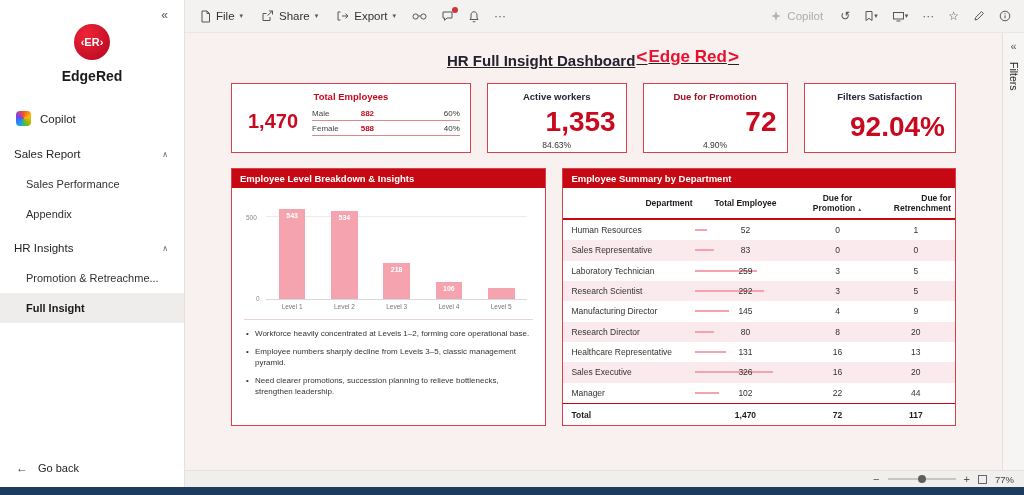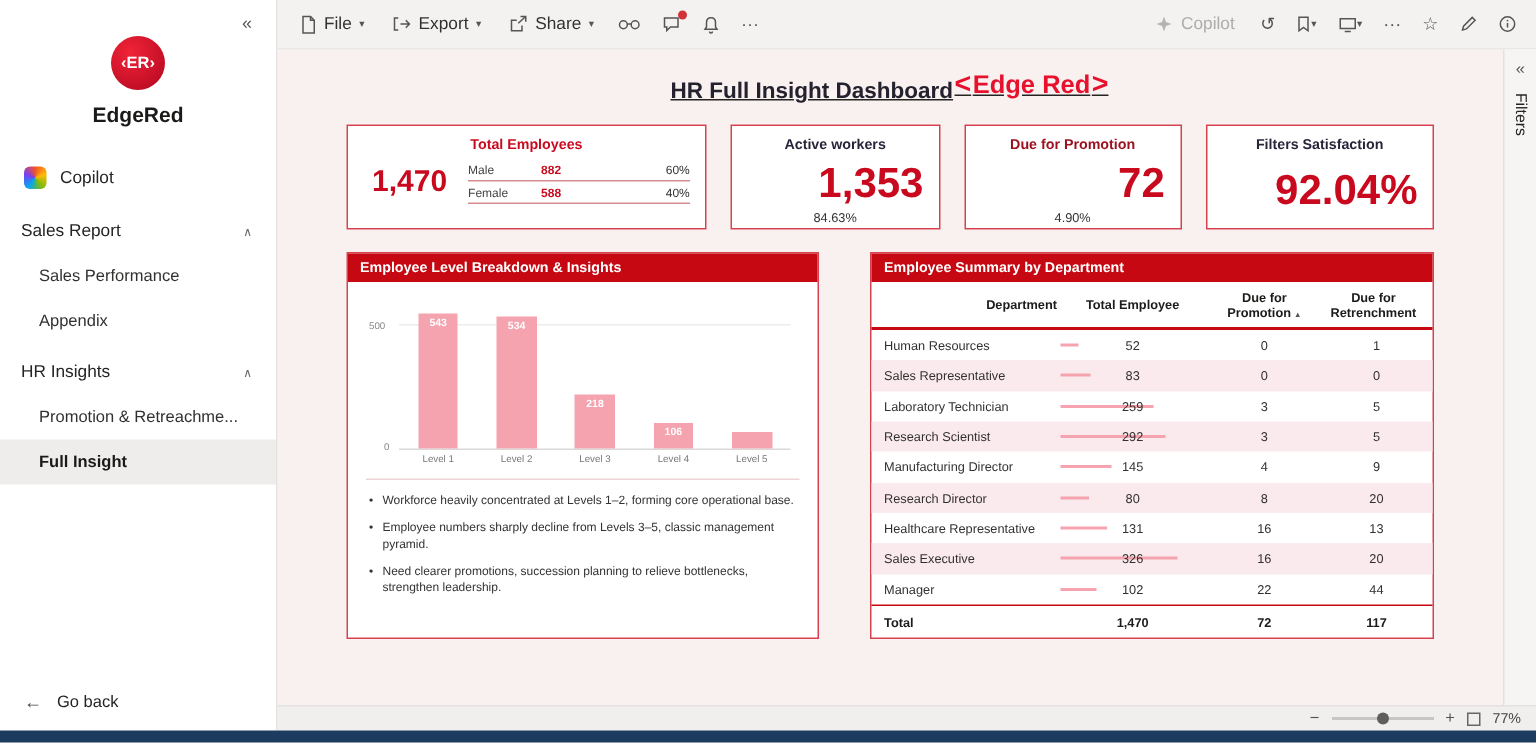--- a/index.html
+++ b/index.html
@@ -67,21 +67,21 @@
   .k-title.red { color:#c90a1e; } .k-title.dark { color:#26253a; } .k-title.maroon { color:#9b1120; }
   .k-value { color:#c90a1e; font-weight:bold; font-size:28px; text-align:right; margin-top:4px; }
   .k-sub { text-align:center; font-size:8.5px; color:#333; margin-top:2px; }
   .c1-body { display:flex; align-items:center; margin-top:4px; }
   .c1-val { color:#c90a1e; font-weight:bold; font-size:20px; padding-left:6px; }
   .mini { flex:1; margin-left:14px; font-size:8px; color:#444; }
   .mini-row { display:flex; align-items:center; border-bottom:1px solid #d98b92; padding:2.5px 0; }
   .ml { width:34px; } .mv { color:#c90a1e; font-weight:bold; width:28px; text-align:right; }
   .mp { flex:1; text-align:right; color:#333; }
   
-  .panels { display:flex; gap:34px; margin-top:15px; }
+  .panels { display:flex; gap:16px; margin-top:15px; }
   .panel { background:#fff; border:1px solid #d8404e; display:flex; flex-direction:column; height:258px; }
   .panel.lp { flex:0 0 43.5%; } .panel.rp { flex:1; }
   .panel-h { background:#c50812; color:#fff; font-weight:bold; font-size:9.5px; padding:4px 8px; }
   
   .chart-wrap { padding:8px 12px 0 12px; }
   .plot { position:relative; height:100px; margin:4px 6px 0 22px; border-bottom:1px solid #d9d9d9; }
   .gridline { position:absolute; left:0; right:0; bottom:83.3%; border-top:1px solid #ececec; }
   .ytick-top { position:absolute; left:-20px; bottom:calc(83.3% - 4px); font-size:6.5px; color:#888; }
   .ytick-bottom { position:absolute; left:-10px; bottom:-3px; font-size:6.5px; color:#888; }
   .cols { position:absolute; left:0; right:0; top:0; bottom:0; display:flex; align-items:flex-end;
@@ -95,21 +95,21 @@
   .insights { margin:9px 12px 0 12px; border-top:1px solid #ecd3d6; padding:8px 4px 0 2px; }
   .ins-item { position:relative; padding-left:9px; font-size:8px; color:#333; line-height:1.45;
     margin-bottom:6px; }
   .ins-item::before { content:"•"; position:absolute; left:0; top:0; color:#333; }
   
   .thead { display:flex; align-items:center; min-height:32px; font-size:8.5px; font-weight:bold;
     color:#1d1c1b; border-bottom:2px solid #c50812; }
   .th.dept { flex:0 0 33%; padding-left:8px;text-align:right; }
   .th.total { flex:0 0 27%; text-align:center; }
   .th.promo { flex:0 0 20%; text-align:center; }
-  .th.retr { flex:1; text-align:center; padding-right:4px; }
+  .th.retr { flex:1; text-align:right; padding-right:4px; }
   .sort { font-size:5px; color:#555; margin-left:2px; }
   .tbody { flex:1; display:flex; flex-direction:column; }
   .trow { display:flex; align-items:center; flex:1; font-size:8.5px; color:#323130; }
   .trow:nth-child(even) { background:#fbeaed; }
   .td.dept { flex:0 0 33%; padding-left:8px; white-space:nowrap; overflow:hidden; }
   .td.total { flex:0 0 27%; position:relative; text-align:center; }
   .dbar { position:absolute; left:2px; top:4px; bottom:4px; background:#f4a3af; }
   .tval { position:relative; }
   .td.promo { flex:0 0 20%; text-align:center; }
   .td.retr { flex:1; text-align:center; }
@@ -166,35 +166,35 @@
           <path d="M2 1h5l2.5 2.5V12H2z" fill="none" stroke="#555" stroke-width="1"></path>
           <path d="M7 1v2.5h2.5" fill="none" stroke="#555" stroke-width="1"></path>
         </svg>
     </span>
     <span>File</span>
     <span class="chev">▾</span>
   </div>
   <div class="tb-btn">
     <span class="tb-ico">
       <svg width="13" height="12" viewBox="0 0 13 12">
+          <path d="M9 7v3.5H2V3.5h3.5" fill="none" stroke="#555" stroke-width="1"></path>
+          <path d="M6.5 5.5 11.5 1M8 1h3.5V4.5" fill="none" stroke="#555" stroke-width="1"></path>
+        </svg>
+    </span>
+    <span>Share</span>
+    <span class="chev">▾</span>
+  </div>
+  <div class="tb-btn">
+    <span class="tb-ico">
+      <svg width="13" height="12" viewBox="0 0 13 12">
           <path d="M4.5 2H2v8h2.5" fill="none" stroke="#555" stroke-width="1"></path>
           <path d="M6 6h6M9.5 3.5 12 6 9.5 8.5" fill="none" stroke="#555" stroke-width="1"></path>
         </svg>
     </span>
     <span>Export</span>
-    <span class="chev">▾</span>
-  </div>
-  <div class="tb-btn">
-    <span class="tb-ico">
-      <svg width="13" height="12" viewBox="0 0 13 12">
-          <path d="M9 7v3.5H2V3.5h3.5" fill="none" stroke="#555" stroke-width="1"></path>
-          <path d="M6.5 5.5 11.5 1M8 1h3.5V4.5" fill="none" stroke="#555" stroke-width="1"></path>
-        </svg>
-    </span>
-    <span>Share</span>
     <span class="chev">▾</span>
   </div>
   <div class="tb-iconbtn">
     <span class="tb-ico">
       <svg width="15" height="10" viewBox="0 0 15 10">
           <circle cx="3.6" cy="5.5" r="2.6" fill="none" stroke="#555" stroke-width="1"></circle>
           <circle cx="11.4" cy="5.5" r="2.6" fill="none" stroke="#555" stroke-width="1"></circle>
           <path d="M6.2 5h2.6" stroke="#555" stroke-width="1"></path>
         </svg>
     </span>

